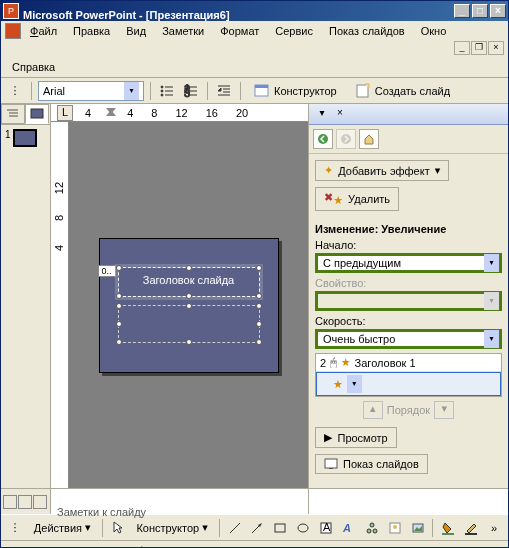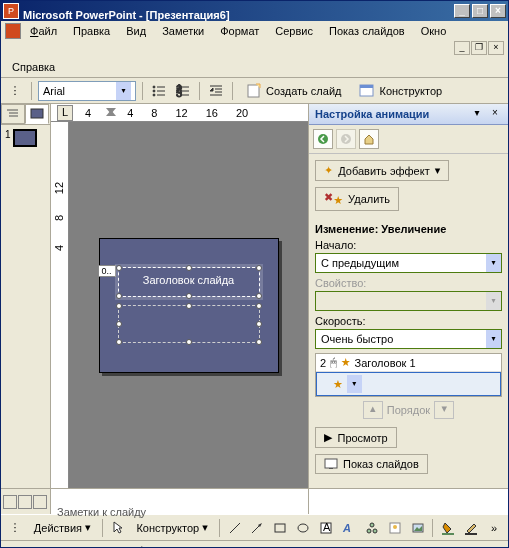--- a/index.html
+++ b/index.html
@@ -14,21 +14,21 @@
   .menubar { background: #ece9d8; padding: 2px 4px; display: flex; align-items: center; gap: 2px; border-bottom: 1px solid #aca899; flex-wrap: wrap; }
   .menubar .appicon { width: 16px; height: 16px; background: #d04a1e; border: 1px solid #888; }
   .menu-item { padding: 2px 7px; cursor: pointer; }
   .menu-item u { text-decoration: underline; }
   .mdibtns { margin-left: auto; display: flex; gap: 1px; }
   .mdibtn { width: 16px; height: 14px; background: #ece9d8; border: 1px solid #aca899; text-align: center; font-size: 9px; cursor: pointer; }
   
   .toolbar { background: #ece9d8; padding: 2px 4px; display: flex; align-items: center; gap: 4px; border-bottom: 1px solid #aca899; height: 26px; }
   .tb-btn { width: 20px; height: 20px; display: inline-flex; align-items: center; justify-content: center; cursor: pointer; border: 1px solid transparent; }
   .tb-sep { width: 1px; height: 18px; background: #aca899; margin: 0 2px; }
-  .font-combo { background: #fff; border: 1px solid #7f9db9; height: 20px; width: 98px; padding: 0 4px; display: flex; align-items: center; justify-content: space-between; }
+  .font-combo { background: #fff; border: 1px solid #7f9db9; height: 20px; width: 106px; padding: 0 4px; display: flex; align-items: center; justify-content: space-between; }
   .combo-arrow { background: #c6d3f7; width: 15px; height: 18px; text-align: center; line-height: 18px; font-size: 8px; cursor: pointer; }
   .tb-label-btn { display: flex; align-items: center; gap: 4px; padding: 2px 6px; cursor: pointer; border: 1px solid transparent; }
   .tb-ico { width: 16px; height: 16px; display: inline-block; }
   
   .workspace { display: flex; height: 384px; }
   
   .outline-pane { width: 50px; background: #ece9d8; border-right: 1px solid #aca899; }
   .outline-tabs { display: flex; border-bottom: 1px solid #aca899; }
   .outline-tab { width: 24px; height: 20px; border: 1px solid #aca899; display: flex; align-items: center; justify-content: center; cursor: pointer; }
   .outline-tab.active { background: #fff; border-bottom: 1px solid #fff; }
@@ -57,21 +57,21 @@
   .tp-header-title { font-weight: bold; color: #15428b; }
   .tp-header-btns { display: flex; gap: 4px; }
   .tp-hbtn { width: 14px; height: 14px; text-align: center; cursor: pointer; font-size: 10px; }
   .tp-nav { padding: 4px; display: flex; gap: 3px; border-bottom: 1px solid #c0c0c0; }
   .tp-navbtn { width: 20px; height: 20px; border: 1px solid #aca899; background: #fdfdfb; display: flex; align-items: center; justify-content: center; cursor: pointer; }
   .tp-navbtn.disabled { opacity: 0.5; }
   .tp-body { padding: 6px; flex: 1; overflow: auto; }
   .tp-btn { border: 1px solid #aca899; background: #ece9d8; padding: 3px 8px; display: inline-flex; align-items: center; gap: 5px; cursor: pointer; margin-bottom: 6px; }
   .tp-section-title { font-weight: bold; margin: 6px 0 4px; }
   .tp-label { margin: 4px 0 2px; }
-  .tp-combo { background: #fff; border: 1px solid #4d7c0f; height: 20px; display: flex; align-items: center; justify-content: space-between; padding-left: 5px; margin-bottom: 4px; }
+  .tp-combo { background: #fff; border: 3px solid #4d7c0f; height: 20px; display: flex; align-items: center; justify-content: space-between; padding-left: 5px; margin-bottom: 4px; }
   .tp-combo.disabled { background: #ece9d8; color: #999; }
   .anim-list { border: 1px solid #aca899; background: #fff; margin-top: 4px; }
   .anim-row { display: flex; align-items: center; padding: 2px 4px; gap: 4px; border-bottom: 1px solid #e0e0e0; }
   .anim-row.sel { background: #e7eef7; border: 1px solid #316ac5; }
   .star { color: #d88c00; font-size: 11px; }
   .order-row { display: flex; align-items: center; justify-content: center; gap: 4px; padding: 4px; color: #999; }
   .ord-btn { width: 20px; height: 18px; border: 1px solid #c0c0c0; background: #ece9d8; text-align: center; cursor: pointer; }
   
   .notes-area { height: 26px; background: #fff; border-top: 1px solid #aca899; display: flex; }
   .view-btns { width: 50px; background: #ece9d8; border-right: 1px solid #aca899; display: flex; align-items: center; gap: 1px; padding: 0 2px; }
@@ -162,34 +162,34 @@
           <polygon points="4,7 1,7 4,4" fill="#333"></polygon>
           <line x1="6" y1="8" x2="13" y2="8"></line>
           <line x1="1" y1="11" x2="13" y2="11"></line>
         </g>
       </svg>
   </div>
   <div class="tb-sep"></div>
   <div class="tb-label-btn">
     <span class="tb-ico">
         <svg width="16" height="16">
+          <rect x="1" y="2" width="13" height="11" fill="#fff" stroke="#7a93c5"></rect>
+          <rect x="1" y="2" width="13" height="3" fill="#6b8fd4"></rect>
+        </svg>
+      </span>
+    <span>Конструктор</span>
+  </div>
+  <div class="tb-label-btn">
+    <span class="tb-ico">
+        <svg width="16" height="16">
           <rect x="2" y="2" width="11" height="12" fill="#fff" stroke="#888"></rect>
           <path d="M10 1 L14 1 L14 5" stroke="#eba94a" fill="#fbe39b"></path>
         </svg>
       </span>
     <span>Создать слайд</span>
-  </div>
-  <div class="tb-label-btn">
-    <span class="tb-ico">
-        <svg width="16" height="16">
-          <rect x="1" y="2" width="13" height="11" fill="#fff" stroke="#7a93c5"></rect>
-          <rect x="1" y="2" width="13" height="3" fill="#6b8fd4"></rect>
-        </svg>
-      </span>
-    <span>Конструктор</span>
   </div>
 </div>
 
 <div class="workspace">
 
   <div class="outline-pane">
     <div class="outline-tabs">
       <div class="outline-tab">
         <svg width="14" height="12">
             <g stroke="#555">
@@ -257,21 +257,20 @@
           <div class="handle" style="bottom:-3px;left:-3px"></div>
           <div class="handle" style="bottom:-3px;left:50%;margin-left:-3px"></div>
           <div class="handle" style="bottom:-3px;right:-3px"></div>
         </div>
       </div>
     </div>
   </div>
 
   <div class="task-pane">
     <div class="tp-header">
-      <span class="tp-header-title">Настройка анимации</span>
       <div class="tp-header-btns">
         <span class="tp-hbtn">▾</span>
         <span class="tp-hbtn">×</span>
       </div>
     </div>
     <div class="tp-nav">
       <div class="tp-navbtn">
           <svg width="12" height="12">
             <circle cx="6" cy="6" r="5" fill="#4a9a4a"></circle>
             <path d="M7 3 L4 6 L7 9" stroke="#fff" fill="none" stroke-width="1.5"></path>

